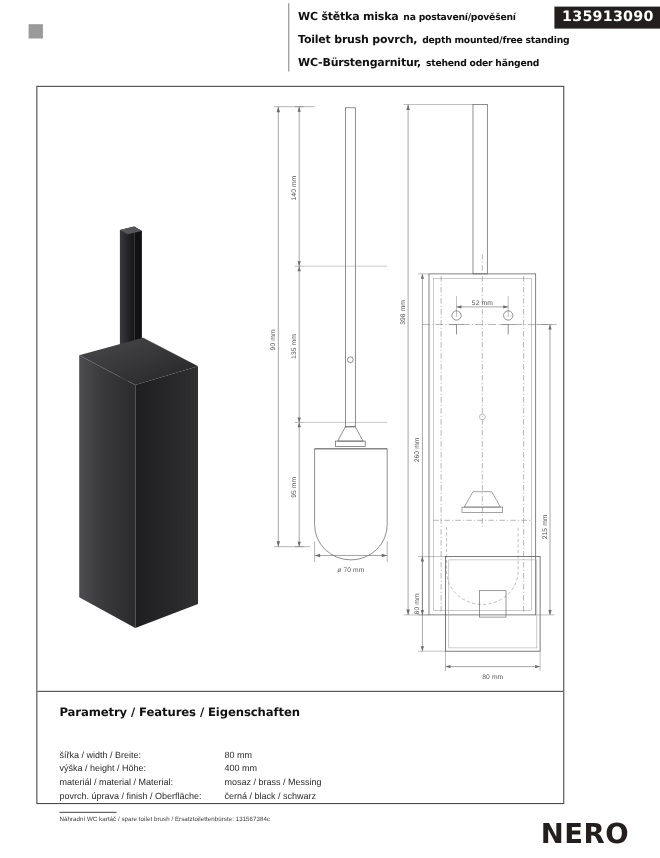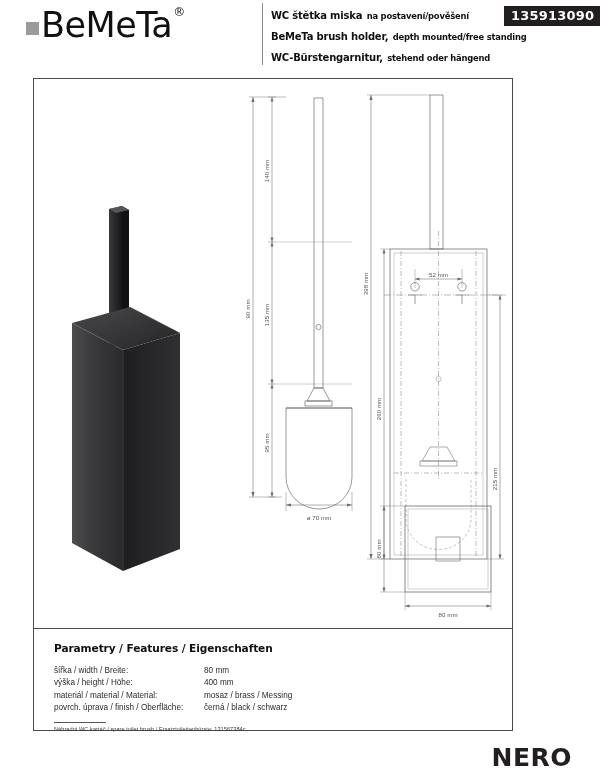--- a/index.html
+++ b/index.html
@@ -143,21 +143,21 @@
     width: 480px; height: 102px;
     padding: 13px 0 0 20px;
     box-sizing: border-box;
   }
   #spec-title {
     font-family: "DejaVu Sans", sans-serif;
     font-size: 10.6px;
     font-weight: bold;
     color: #111;
     letter-spacing: -0.1px;
-    margin-bottom: 12px;
+    margin-bottom: 28px;
   }
   #spec-table {
     border-collapse: collapse;
   }
   #spec-table td {
     font-family: "Liberation Sans", sans-serif;
     font-size: 8.2px;
     color: #2b2b2b;
     padding: 0 0 2.2px 0;
     line-height: 1.25;
@@ -190,32 +190,31 @@
     line-height: 1;
   }
 </style>
 </head>
 <body>
 
 <div id="header">
 
   <div id="logo-block">
     <div id="logo-square"></div>
-    <div id="logo-text"><span>BeMeTa</span><span id="logo-reg">®</span></div>
   </div>
 
   <div id="header-divider"></div>
 
   <div id="title-block">
     <div class="title-row">
       <span class="title-main">WC štětka miska</span>
       <span class="title-sub">na postavení/pověšení</span>
     </div>
     <div class="title-row">
-      <span class="title-main">BeMeTa brush holder,</span>
+      <span class="title-main">Toilet brush povrch,</span>
       <span class="title-sub">depth mounted/free standing</span>
     </div>
     <div class="title-row">
       <span class="title-main">WC-Bürstengarnitur,</span>
       <span class="title-sub">stehend oder hängend</span>
     </div>
   </div>
 
   <div id="product-code">135913090</div>
 </div>

